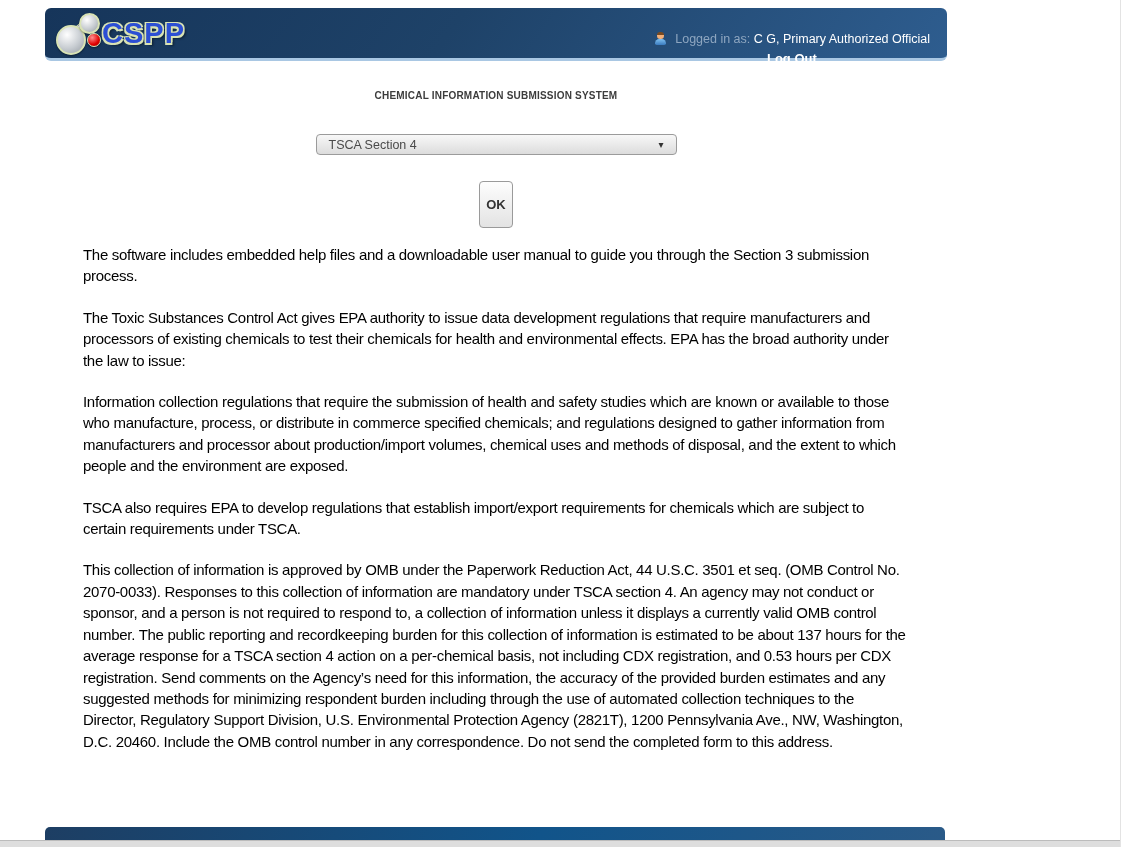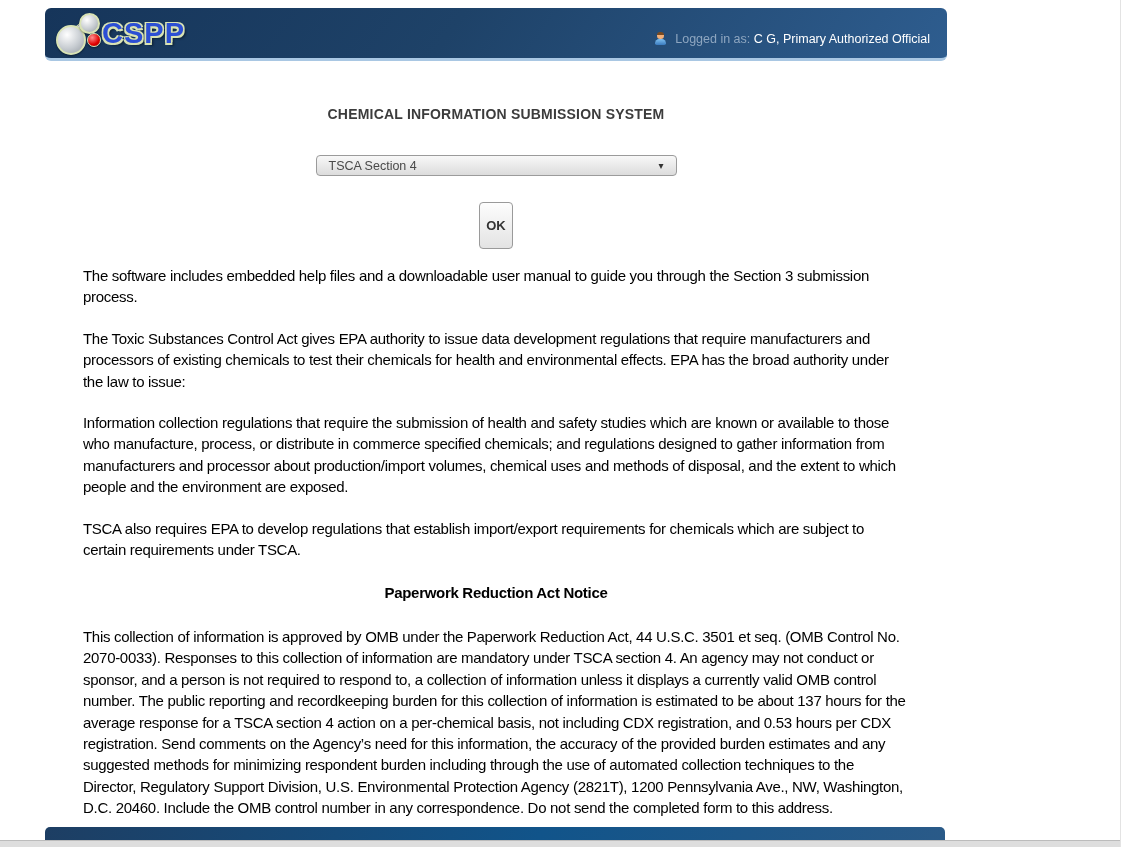--- a/index.html
+++ b/index.html
@@ -57,23 +57,23 @@
   }
   .person-icon .p-body {
     position: absolute; left: 1px; top: 6.5px; width: 11px; height: 6.5px;
     border-radius: 5px 5px 2px 2px;
     background: linear-gradient(#7ec0f0, #3a7bbf);
   }
 
   
   main { position: absolute; left: 45px; top: 61px; width: 902px; }
   h1.page-title {
-    margin: 16px; padding-top: 29px;
+    margin: 0; padding-top: 29px;
     text-align: center;
-    font-size: 14px; font-weight: bold; color: #3c3c3c;
+    font-size: 10px; font-weight: bold; color: #3c3c3c;
     letter-spacing: 0.2px;
   }
   .select {
     margin: 33px auto 0; width: 361px; height: 21px;
     box-sizing: border-box;
     border: 1px solid #9b9b9b; border-radius: 4px;
     background: linear-gradient(#f8f8f8, #dcdcdc);
     display: flex; align-items: center; justify-content: space-between;
     padding: 0 12px;
     font-size: 12.5px; color: #4a4a4a;
@@ -129,37 +129,37 @@
     <span class="logo-text">CSPP</span>
   </div>
   <div class="user-area">
     <div class="login-line">
       <span class="person-icon">
         <span class="head"></span><span class="p-body"></span>
       </span>
       <span class="login-label">Logged in as:</span>
       <span class="login-user">C G, Primary Authorized Official</span>
     </div>
+    <div class="logout">Log Out</div>
   </div>
 </header>
 
 <main>
   <h1 class="page-title">CHEMICAL INFORMATION SUBMISSION SYSTEM</h1>
 
   <div class="select" role="combobox">
     <span class="select-value">TSCA Section 4</span>
     <span class="arrow">▾</span>
   </div>
 
   <button class="ok-button">OK</button>
 
   <div class="text-block">
     <p>The software includes embedded help files and a downloadable user manual to guide you through the Section 3 submission process.</p>
     <p>The Toxic Substances Control Act gives EPA authority to issue data development regulations that require manufacturers and processors of existing chemicals to test their chemicals for health and environmental effects. EPA has the broad authority under the law to issue:</p>
     <p>Information collection regulations that require the submission of health and safety studies which are known or available to those who manufacture, process, or distribute in commerce specified chemicals; and regulations designed to gather information from manufacturers and processor about production/import volumes, chemical uses and methods of disposal, and the extent to which people and the environment are exposed.</p>
     <p>TSCA also requires EPA to develop regulations that establish import/export requirements for chemicals which are subject to certain requirements under TSCA.</p>
-    <h2>Paperwork Reduction Act Notice</h2>
     <p>This collection of information is approved by OMB under the Paperwork Reduction Act, 44 U.S.C. 3501 et seq. (OMB Control No. 2070-0033). Responses to this collection of information are mandatory under TSCA section 4. An agency may not conduct or sponsor, and a person is not required to respond to, a collection of information unless it displays a currently valid OMB control number. The public reporting and recordkeeping burden for this collection of information is estimated to be about 137 hours for the average response for a TSCA section 4 action on a per-chemical basis, not including CDX registration, and 0.53 hours per CDX registration. Send comments on the Agency’s need for this information, the accuracy of the provided burden estimates and any suggested methods for minimizing respondent burden including through the use of automated collection techniques to the Director, Regulatory Support Division, U.S. Environmental Protection Agency (2821T), 1200 Pennsylvania Ave., NW, Washington, D.C. 20460.  Include the OMB control number in any correspondence.  Do not send the completed form to this address.</p>
   </div>
 </main>
 
 <div class="footer-bar"></div>
 <div class="bottom-strip"></div>
 
 </body></html>

